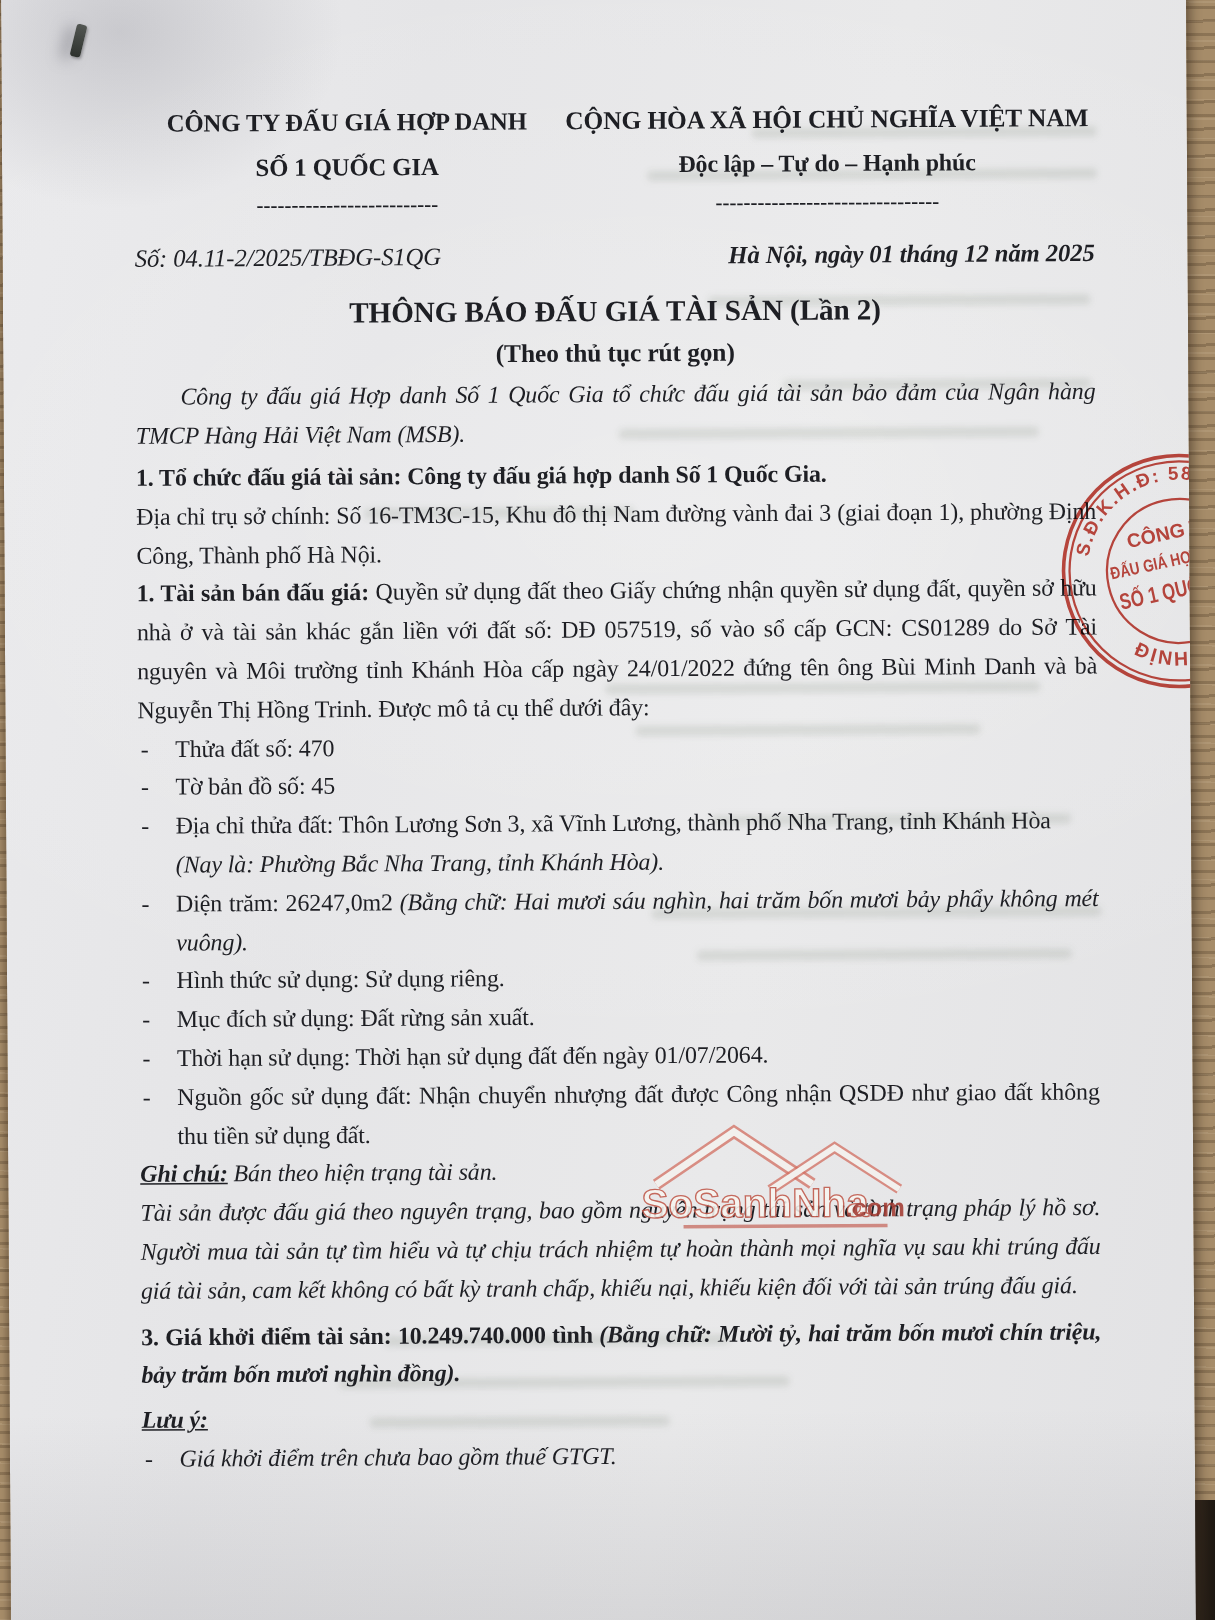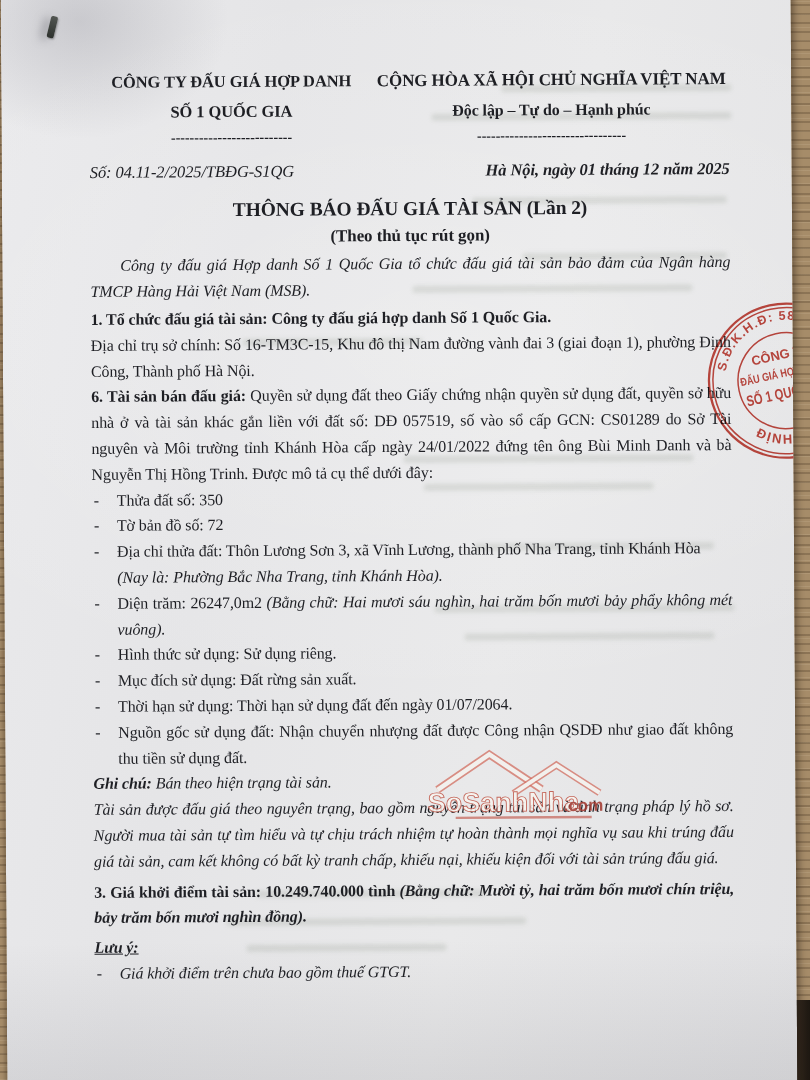--- a/index.html
+++ b/index.html
@@ -42,21 +42,21 @@
   .docdate{font-weight:600;}
   .title{text-align:center;font-weight:bold;font-size:19.5px;margin-top:12px;}
   .subtitle{text-align:center;font-weight:bold;font-size:17px;margin-top:1px;}
   p{margin:0;text-align:justify;}
   .it{font-style:italic;}
   .b{font-weight:bold;}
   .intro{font-style:italic;text-indent:30px;margin-top:3px;}
   .sec1{font-weight:bold;margin-top:2px;}
   .bullet{position:relative;padding-left:25px;text-align:justify;}
   .bullet .marker{position:absolute;left:2px;}
-  .gc-label{font-weight:bold;font-style:italic;}
+  .gc-label{font-weight:bold;font-style:italic;text-decoration:underline;}
   .sec3{margin-top:5px;font-weight:bold;}
   .luuy{font-weight:bold;font-style:italic;text-decoration:underline;margin-top:4px;}
   .stamp{position:absolute;left:698px;top:312px;width:170px;height:170px;z-index:6;
     opacity:.92;mix-blend-mode:multiply;}
   .stamp text{font-family:"Liberation Sans", sans-serif;}
   .watermark{position:absolute;left:408px;top:756px;width:215px;height:84px;z-index:7;opacity:.88;}
   .watermark text{font-family:"Liberation Sans", sans-serif;}
 </style>
 </head>
 <body>
@@ -102,24 +102,24 @@
     </div>
 
     <div class="title">THÔNG BÁO ĐẤU GIÁ TÀI SẢN (Lần 2)</div>
     <div class="subtitle">(Theo thủ tục rút gọn)</div>
 
     <p class="intro">Công ty đấu giá Hợp danh Số 1 Quốc Gia tổ chức đấu giá tài sản bảo đảm của Ngân hàng TMCP Hàng Hải Việt Nam (MSB).</p>
 
     <p class="sec1">1. Tổ chức đấu giá tài sản: Công ty đấu giá hợp danh Số 1 Quốc Gia.</p>
     <p>Địa chỉ trụ sở chính: Số 16-TM3C-15, Khu đô thị Nam đường vành đai 3 (giai đoạn 1), phường Định Công, Thành phố Hà Nội.</p>
 
-    <p><span class="b">6. Tài sản bán đấu giá:</span> <span>Quyền sử dụng đất theo Giấy chứng nhận quyền sử dụng đất, quyền sở hữu nhà ở và tài sản khác gắn liền với đất số: DĐ 057519, số vào sổ cấp GCN: CS01289 do Sở Tài nguyên và Môi trường tỉnh Khánh Hòa cấp ngày 24/01/2022 đứng tên ông Bùi Minh Danh và bà Nguyễn Thị Hồng Trinh. Được mô tả cụ thể dưới đây:</span></p>
+    <p><span class="b">1. Tài sản bán đấu giá:</span> <span>Quyền sử dụng đất theo Giấy chứng nhận quyền sử dụng đất, quyền sở hữu nhà ở và tài sản khác gắn liền với đất số: DĐ 057519, số vào sổ cấp GCN: CS01289 do Sở Tài nguyên và Môi trường tỉnh Khánh Hòa cấp ngày 24/01/2022 đứng tên ông Bùi Minh Danh và bà Nguyễn Thị Hồng Trinh. Được mô tả cụ thể dưới đây:</span></p>
 
-    <div class="bullet"><span class="marker">-</span><span>Thửa đất số: 350</span></div>
-    <div class="bullet"><span class="marker">-</span><span>Tờ bản đồ số: 72</span></div>
+    <div class="bullet"><span class="marker">-</span><span>Thửa đất số: 470</span></div>
+    <div class="bullet"><span class="marker">-</span><span>Tờ bản đồ số: 45</span></div>
     <div class="bullet"><span class="marker">-</span><span>Địa chỉ thửa đất: Thôn Lương Sơn 3, xã Vĩnh Lương, thành phố Nha Trang, tỉnh Khánh Hòa</span>
       <div class="it">(Nay là: Phường Bắc Nha Trang, tỉnh Khánh Hòa).</div>
     </div>
     <div class="bullet"><span class="marker">-</span><span>Diện trăm: 26247,0m2</span> <span class="it">(Bằng chữ: Hai mươi sáu nghìn, hai trăm bốn mươi bảy phẩy không mét vuông).</span></div>
     <div class="bullet"><span class="marker">-</span><span>Hình thức sử dụng: Sử dụng riêng.</span></div>
     <div class="bullet"><span class="marker">-</span><span>Mục đích sử dụng: Đất rừng sản xuất.</span></div>
     <div class="bullet"><span class="marker">-</span><span>Thời hạn sử dụng: Thời hạn sử dụng đất đến ngày 01/07/2064.</span></div>
     <div class="bullet"><span class="marker">-</span><span>Nguồn gốc sử dụng đất: Nhận chuyển nhượng đất được Công nhận QSDĐ như giao đất không thu tiền sử dụng đất.</span></div>
 
     <p><span class="gc-label">Ghi chú:</span> <span class="it">Bán theo hiện trạng tài sản.</span></p>

